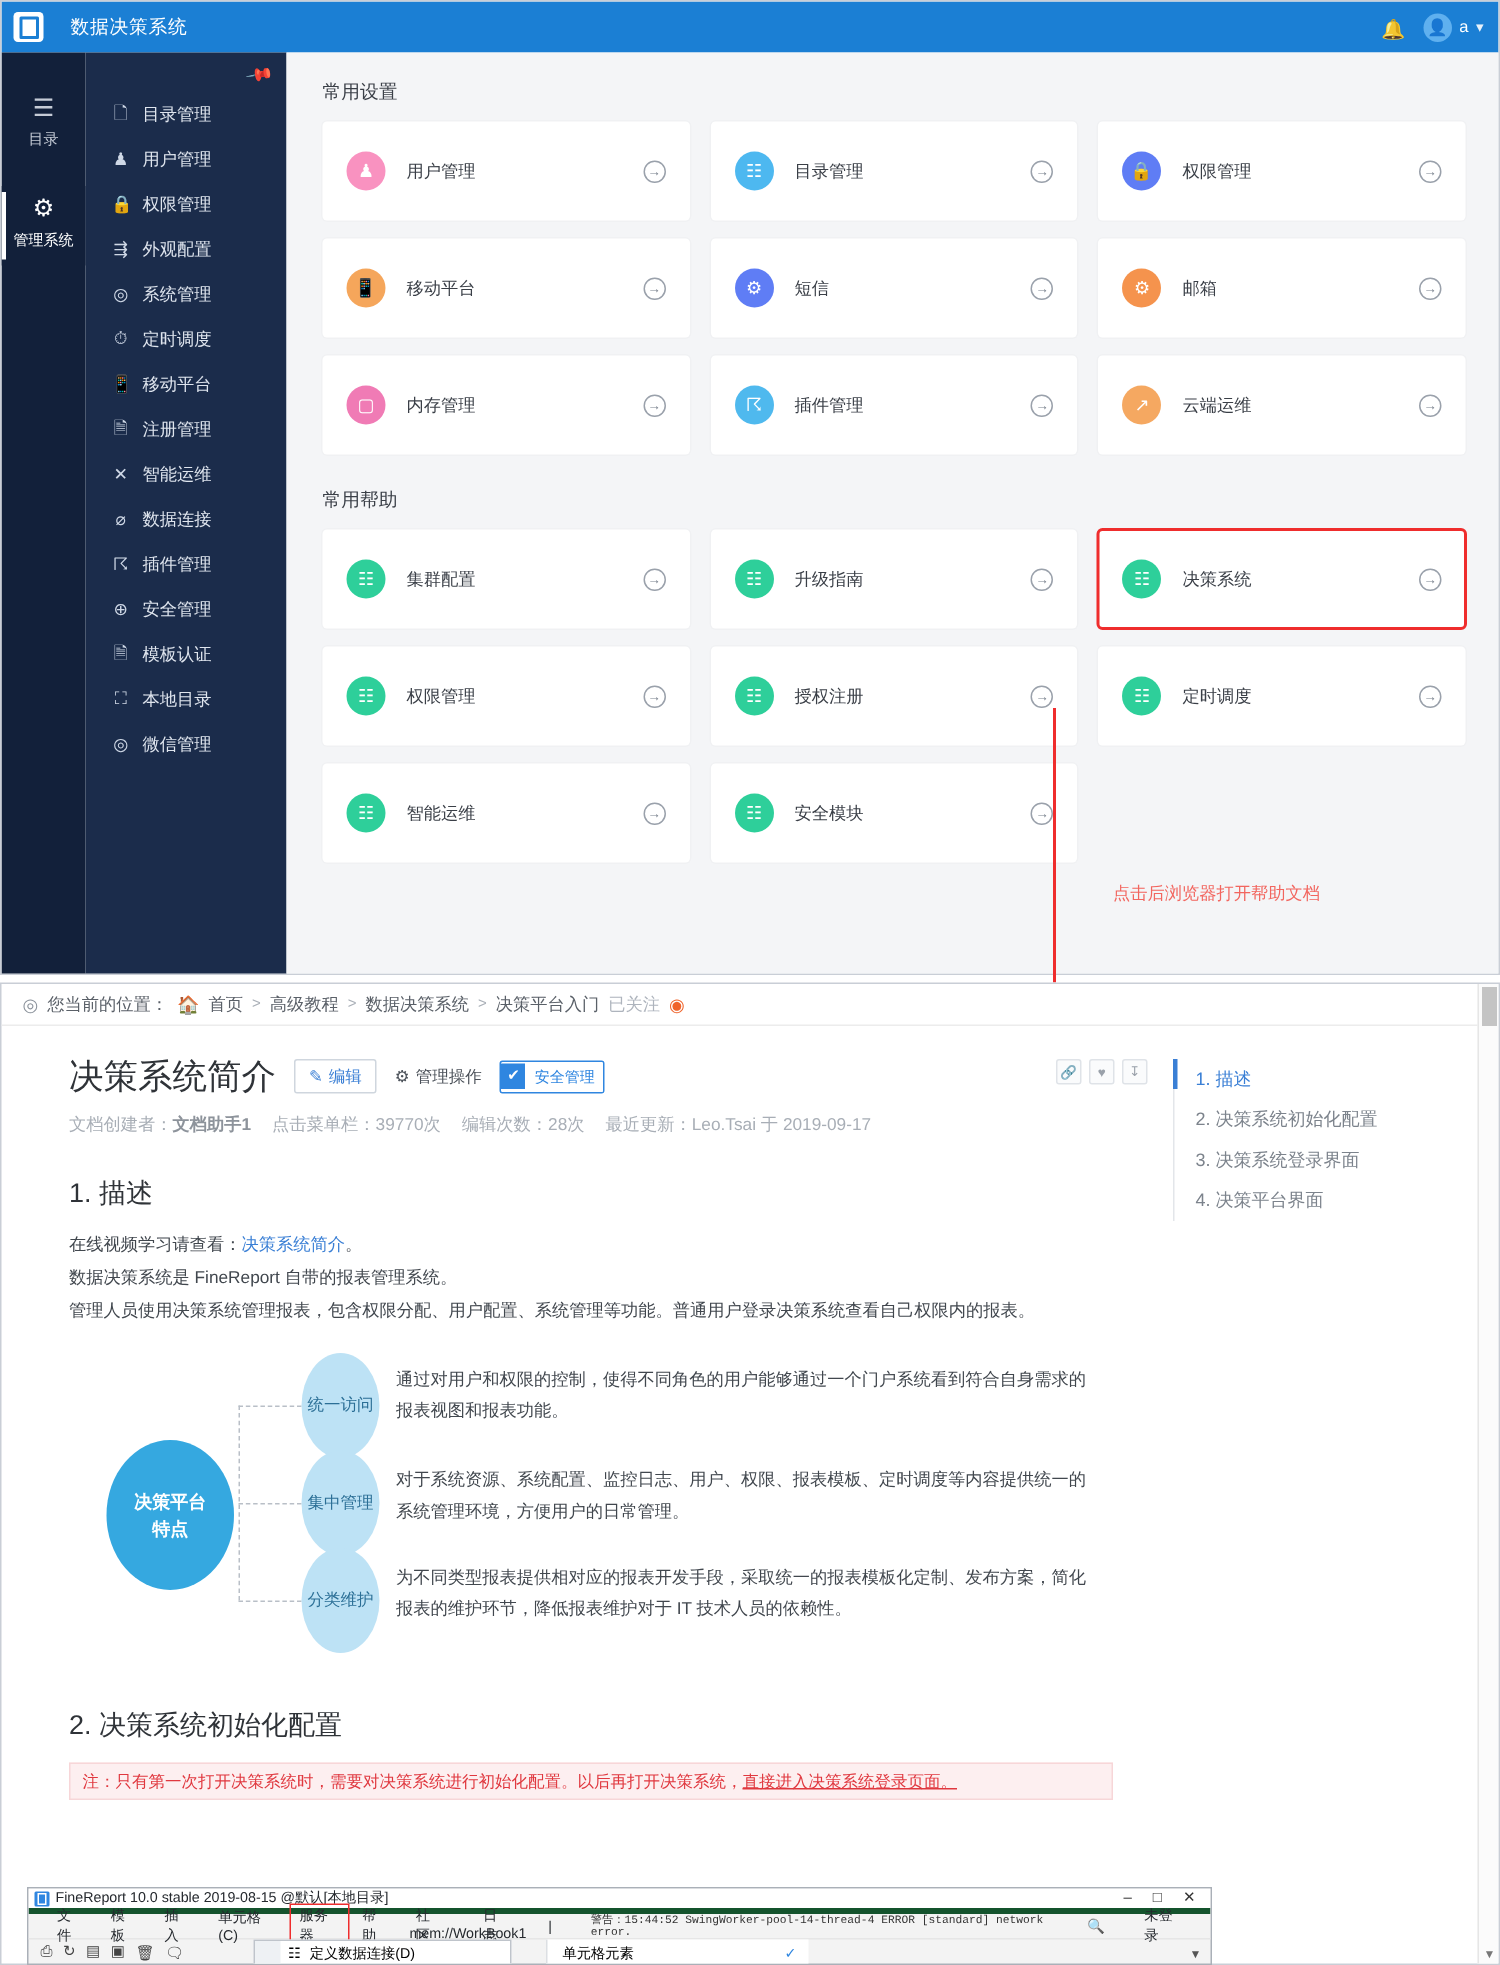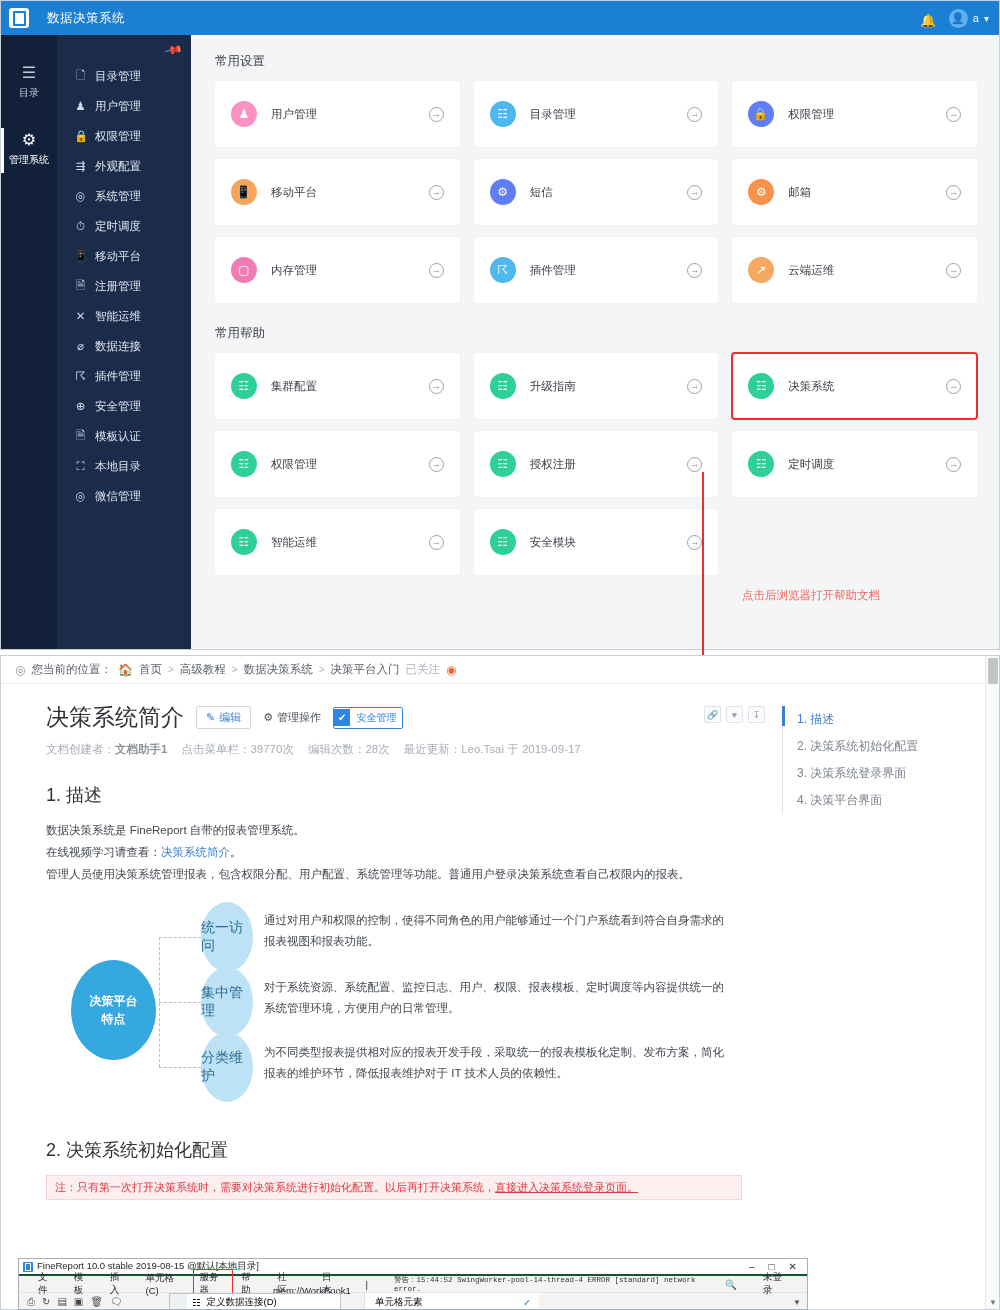--- a/index.html
+++ b/index.html
@@ -103,21 +103,21 @@
   .p a { color: #3a7fd5; text-decoration: none; }
 
   
   .diagram { position: relative; height: 200px; margin-top: 16px; }
   .big-ellipse { position: absolute; left: 25px; top: 58px; width: 85px; height: 100px;
                  border-radius: 50%; background: #35a8e0;
                  display: flex; align-items: center; justify-content: center;
                  color: #fff; font-size: 12px; text-align: center; line-height: 1.5; font-weight: bold; }
   .sm-ellipse { position: absolute; left: 155px; width: 52px; height: 70px; border-radius: 50%;
                 background: #bde2f5; display: flex; align-items: center; justify-content: center;
-                color: #2b6f96; font-size: 14px; }
+                color: #2b6f96; font-size: 11px; }
   .dash-v { position: absolute; left: 113px; top: 35px; width: 1px; height: 130px;
             border-left: 1px dashed #b9bfc7; }
   .dash-h { position: absolute; left: 113px; width: 42px; height: 1px; border-top: 1px dashed #b9bfc7; }
   .feat-text { position: absolute; left: 218px; font-size: 11.5px; color: #41474e; line-height: 1.85; width: 468px; }
 
   .note { margin-top: 6px; background: #fdeff0; border: 1px solid #f7d6d8; color: #e0383f;
           font-size: 11px; padding: 4px 8px; }
   .note u { color: #e0383f; }
 
   .toc { border-left: 1px solid #e3e6ea; padding-left: 14px; margin-left: 18px; }
@@ -130,21 +130,21 @@
 
   .doc-scroll { position: absolute; right: 0; top: 0; width: 14px; height: 655px;
                 background: #fbfbfb; border-left: 1px solid #e6e6e6; }
   .doc-scroll .thumb { position: absolute; top: 2px; left: 2px; width: 10px; height: 26px; background: #c4c4c4; }
   .doc-scroll .down { position: absolute; bottom: 4px; left: 3px; font-size: 8px; color: #777; }
 
   
   .fr { position: absolute; left: 18px; top: 1258px; width: 790px; height: 52px;
         border: 1px solid #aab0b8; background: #f3f3f3; overflow: hidden; font-size: 9.5px; }
   .fr-title { height: 17px; background: #fff; display: flex; align-items: center; padding: 0 4px;
-              border-bottom: 2px solid #14532d; }
+              border-bottom: 4px solid #14532d; }
   .fr-logo { width: 10px; height: 10px; background: #2f86e0; border-radius: 1px; margin-right: 4px;
              display: flex; align-items: center; justify-content: center; }
   .fr-logo::before { content: ""; width: 4px; height: 6px; border: 1px solid #fff; }
   .fr-title-text { color: #25292e; }
   .fr-win-btns { margin-left: auto; display: flex; gap: 14px; padding-right: 6px; color: #333; font-size: 10px; }
   .fr-menu { height: 17px; display: flex; align-items: center; gap: 0; background: #f3f3f3;
              border-bottom: 1px solid #e6e6e6; padding-left: 10px; }
   .fr-menu span { padding: 0 9px; color: #25292e; }
   .fr-menu .mi-hl { outline: 1.5px solid #ef2d2d; padding: 1px 6px; }
   .fr-status { margin-left: auto; display: flex; align-items: center; gap: 8px; padding-right: 6px; color: #25292e; }
@@ -413,24 +413,24 @@
           </span>
           <span>
             <span>最近更新：</span><span>Leo.Tsai</span>
             <span>于</span>
             <span>2019-09-17</span>
           </span>
         </div>
 
         <h2 class="h2">1. 描述</h2>
 
-        <div class="p">数据决策系统是 FineReport 自带的报表管理系统。</div>
         <div class="p">
           <span>在线视频学习请查看：</span><a href="#">决策系统简介</a><span>。</span>
         </div>
+        <div class="p">数据决策系统是 FineReport 自带的报表管理系统。</div>
         <div class="p">管理人员使用决策系统管理报表，包含权限分配、用户配置、系统管理等功能。普通用户登录决策系统查看自己权限内的报表。</div>
 
         <div class="diagram">
           <div class="big-ellipse">
             <span>
               <span>决策平台</span><br>
               <span>特点</span>
             </span>
           </div>
           <div class="dash-v"></div>

